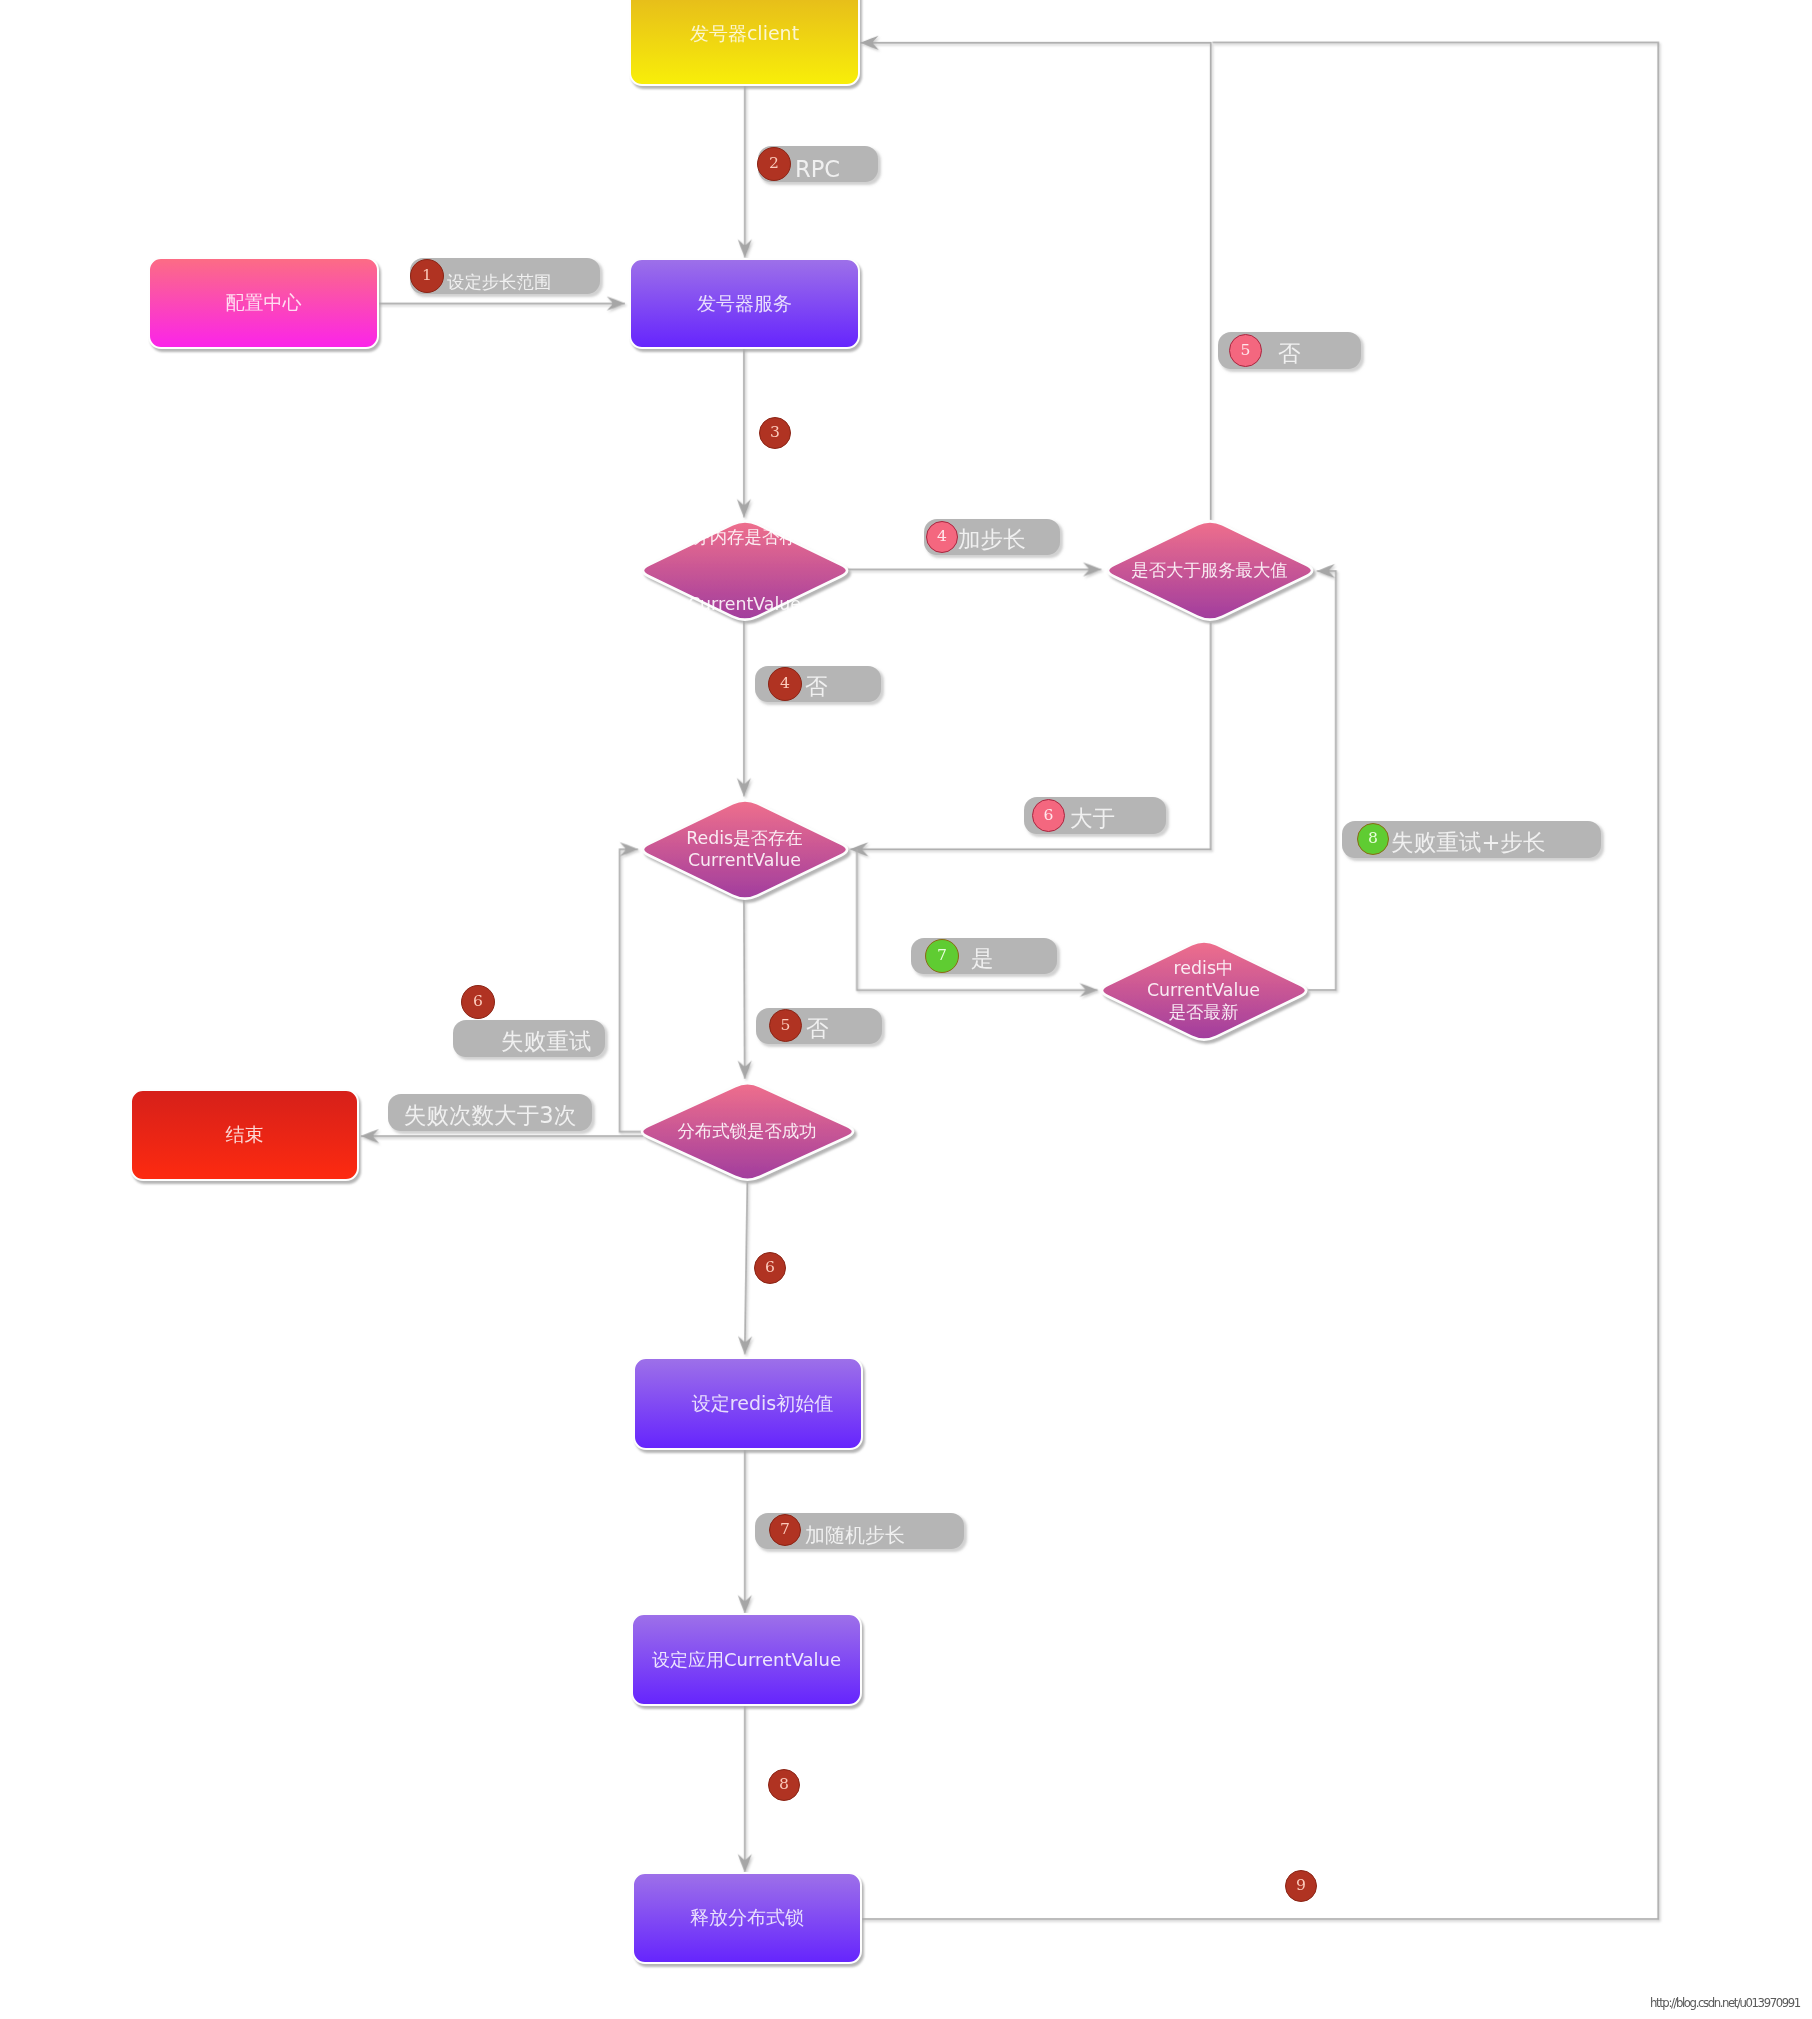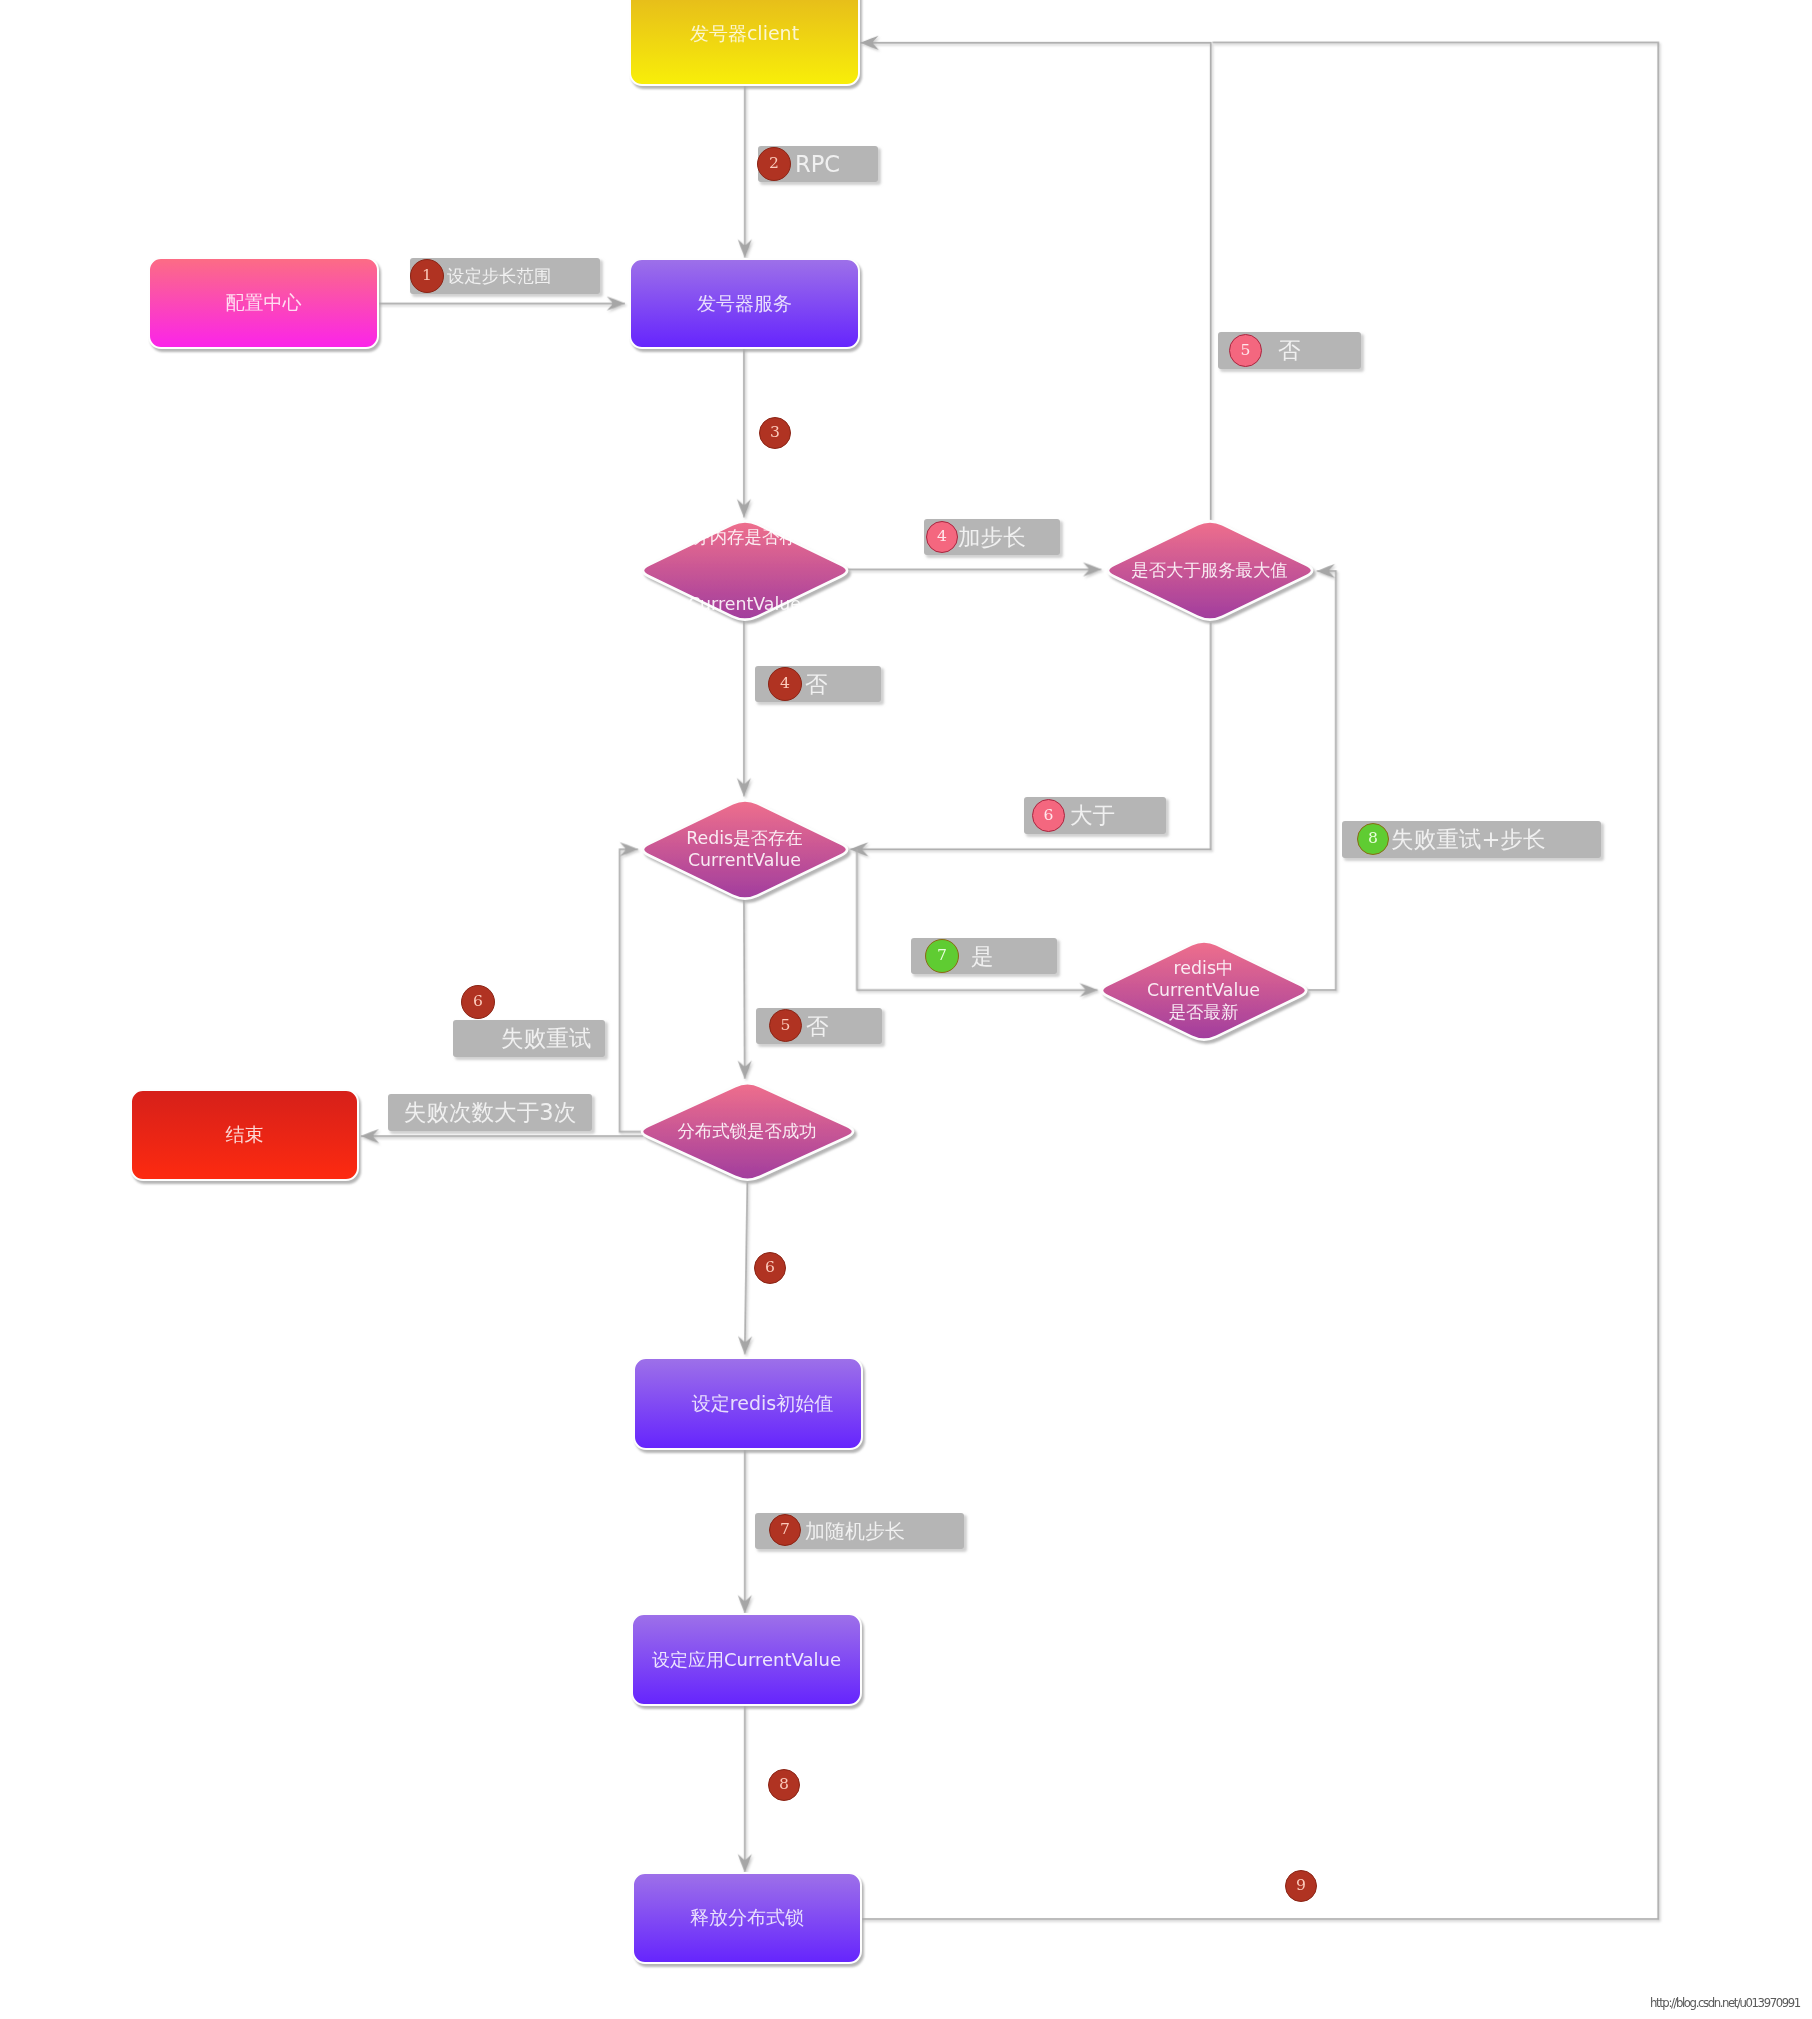--- a/index.html
+++ b/index.html
@@ -16,22 +16,22 @@
   .rect .lbl{font-size:19px;letter-spacing:0px;white-space:nowrap;}
 
   
   .dia{position:absolute;}
   .dia svg{position:absolute;left:0;top:0;overflow:visible;}
   .dia .lbl{position:absolute;left:0;top:0;width:100%;height:100%;
             display:flex;flex-direction:column;align-items:center;justify-content:center;
             font-size:17.4px;line-height:22px;text-align:center;white-space:nowrap;}
 
   
-  .pill{position:absolute;background:#b5b5b5;border-radius:3px;
-        display:flex;align-items:center;
+  .pill{position:absolute;background:#b5b5b5;border-radius:13px;
+        display:flex;align-items:flex-end;
         box-shadow:2.2px 2.6px 2.6px rgba(170,170,170,0.55);}
   .pill .ptxt{color:#f0f0f0;font-size:22.6px;white-space:nowrap;}
 
   
   .badge{position:absolute;border-radius:50%;display:flex;align-items:center;justify-content:center;
          font-size:15.6px;line-height:1;font-family:"DejaVu Serif",serif;}
   .badge.dark{background:#b03322;color:#fbcabb;border:1.3px solid #8a2415;box-sizing:border-box;}
   .badge.rose{background:#f4677f;color:#ffe7ec;border:1.7px solid #a8263f;box-sizing:border-box;}
   .badge.green{background:#5fcc32;color:#e9ffdd;border:1.7px solid #8a6a14;box-sizing:border-box;}
   .wm{position:absolute;color:#5a5a5a;font-size:11.7px;letter-spacing:-1.4px;white-space:nowrap;}

